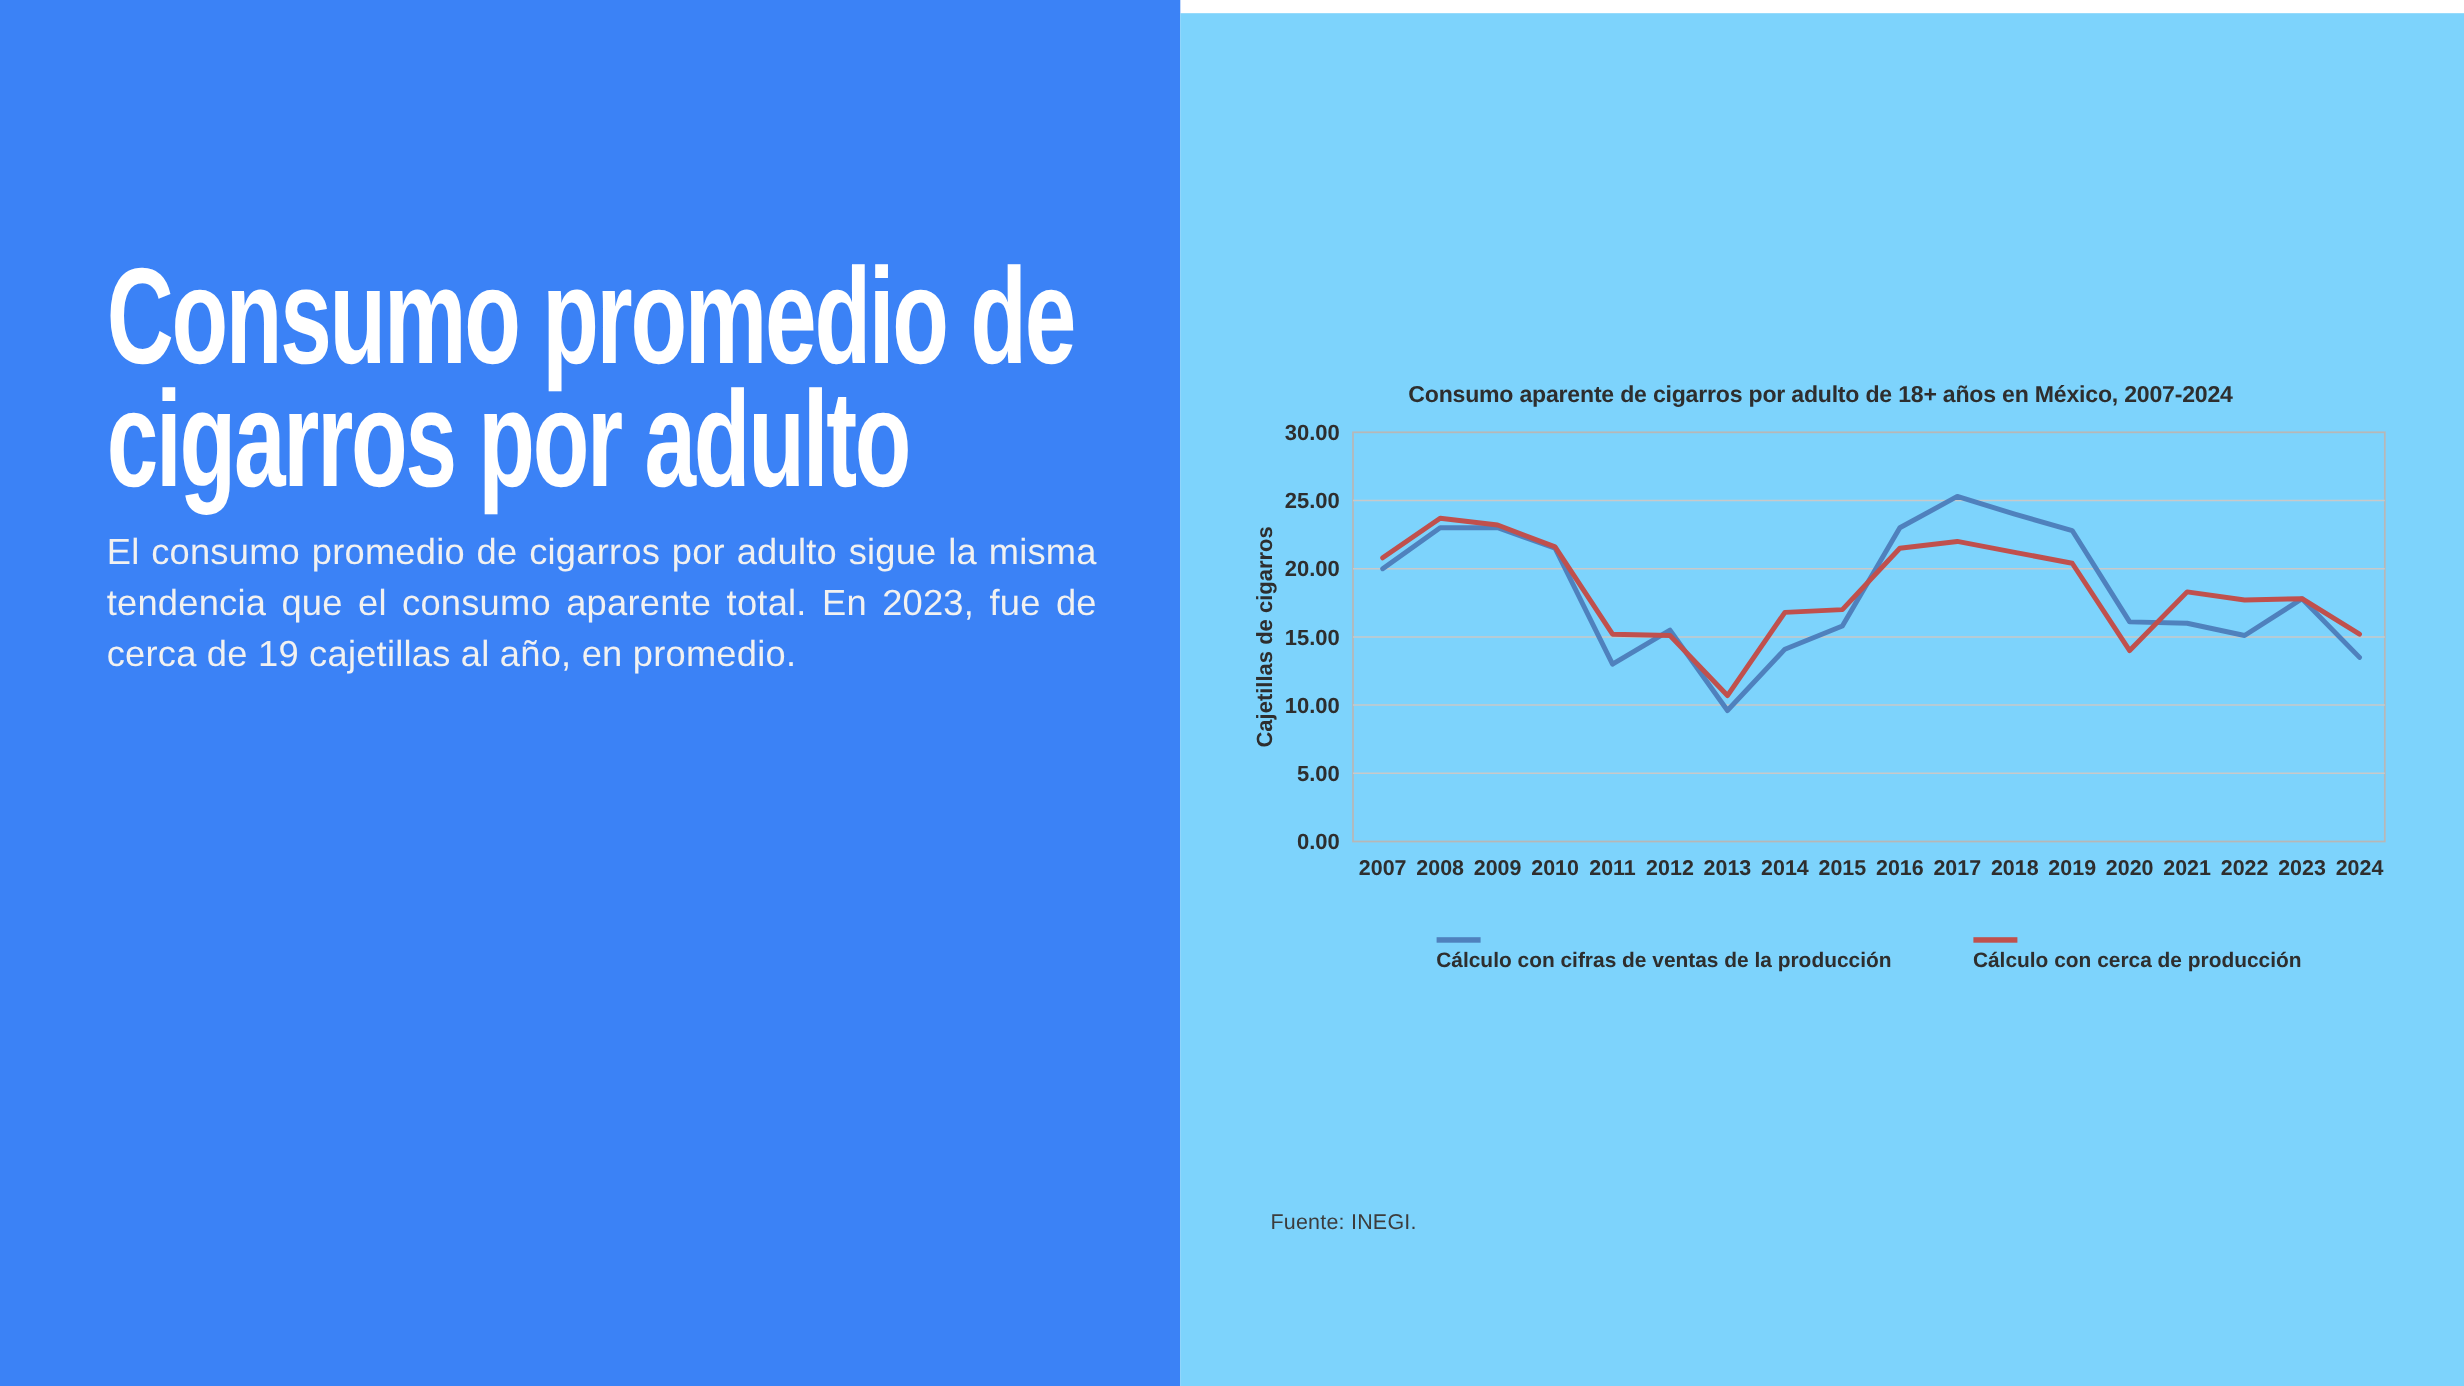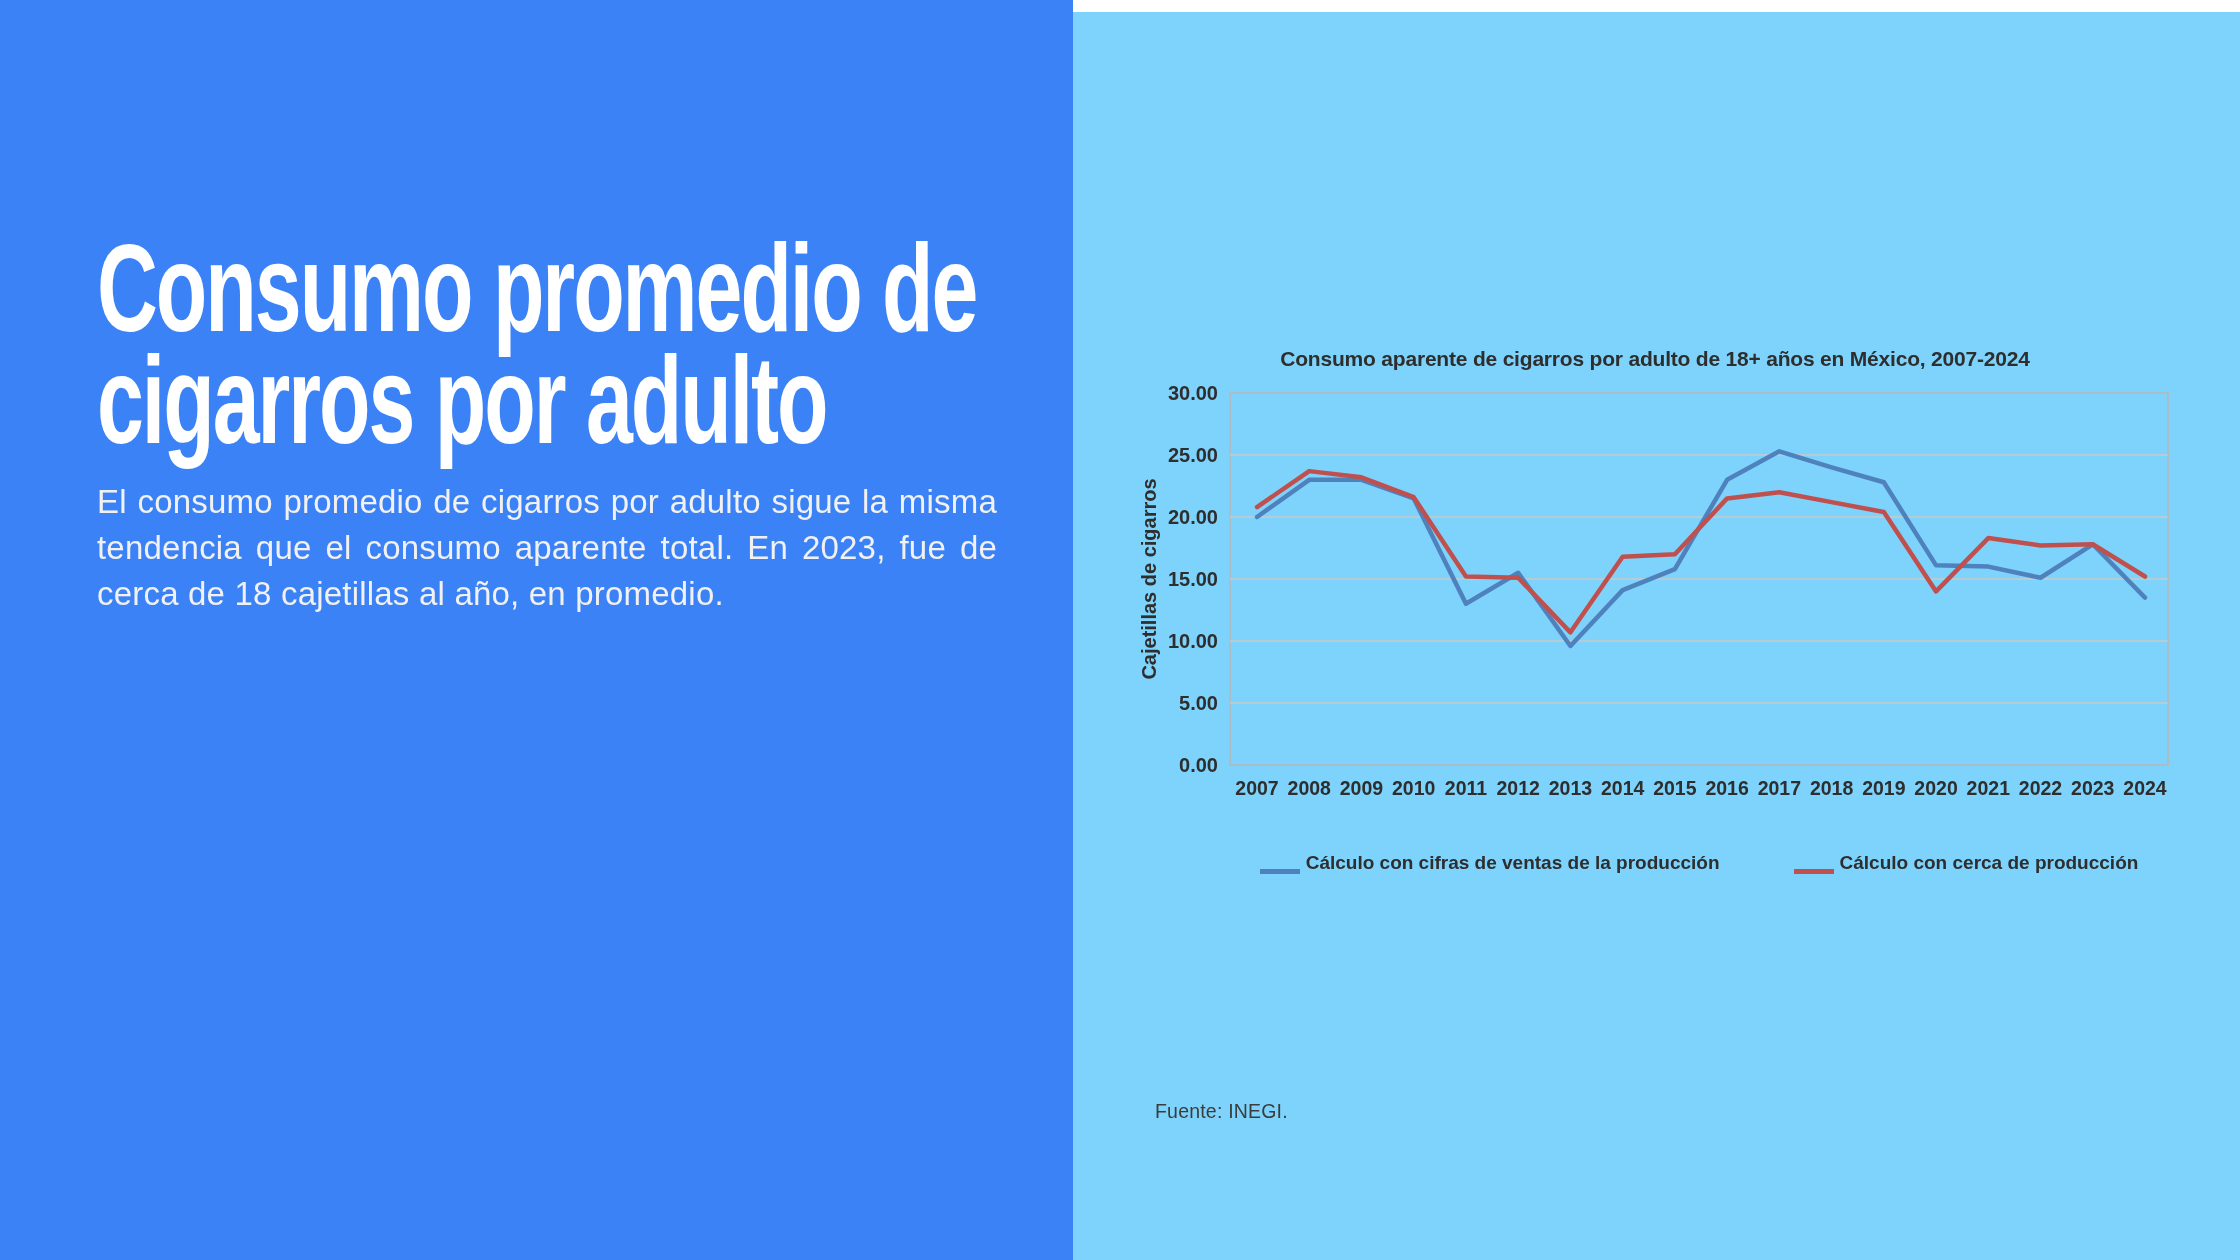--- a/index.html
+++ b/index.html
@@ -35,42 +35,42 @@
     position: absolute; left: 0; top: 10px; width: 1030px;
     text-align: center; font-size: 21px; font-weight: 700; color: #2e2e2e;
     letter-spacing: -0.2px;
   }
   .plot-svg { position: absolute; left: 0; top: 0; width: 1060px; height: 470px; overflow: visible; }
 
   .legend {
     position: absolute; left: 90px; top: 515px; width: 938px;
     display: flex; justify-content: center; gap: 74px; align-items: center;
   }
-  .legend-item { display: flex; align-items: flex-end; gap: 6px; }
+  .legend-item { display: flex; align-items: flex-start; gap: 6px; flex-direction: column; }
   .legend-swatch { width: 40px; height: 5px; flex: 0 0 auto; }
   .legend-label { font-size: 19px; font-weight: 700; color: #2e2e2e; white-space: nowrap; }
 
   .footnote {
     position: absolute; left: 1155px; top: 1100px; width: 960px;
     font-size: 19.5px; line-height: 23px; color: #3c3c3c; letter-spacing: 0.2px;
   }
 
   svg text { font-family: "Liberation Sans", sans-serif; }
 </style>
 </head>
 <body>
 
 <div class="slide">
 
   <div class="left-panel">
     <h1 class="slide-title">
       <span>Consumo promedio de</span>
       <span>cigarros por adulto</span>
     </h1>
-    <p class="slide-body">El consumo promedio de cigarros por adulto sigue la misma tendencia que el consumo aparente total. En 2023, fue de cerca de 18 cajetillas al año, en promedio.</p>
+    <p class="slide-body">El consumo promedio de cigarros por adulto sigue la misma tendencia que el consumo aparente total. En 2023, fue de cerca de 19 cajetillas al año, en promedio.</p>
   </div>
 
   <div class="right-panel">
     <div class="chart">
       <div class="chart-title">Consumo aparente de cigarros por adulto de 18+ años en México, 2007-2024</div>
 
       <svg class="plot-svg" id="plot" viewBox="0 0 1060 470">
           <rect x="90" y="56" width="938" height="372" fill="none" stroke="#b7b7b7" stroke-width="1.6"></rect>
           <text x="1005" y="458" text-anchor="middle" font-size="19.5" font-weight="bold" fill="#2e2e2e">2024</text>
           <text x="952.7647058823529" y="458" text-anchor="middle" font-size="19.5" font-weight="bold" fill="#2e2e2e">2023</text>

